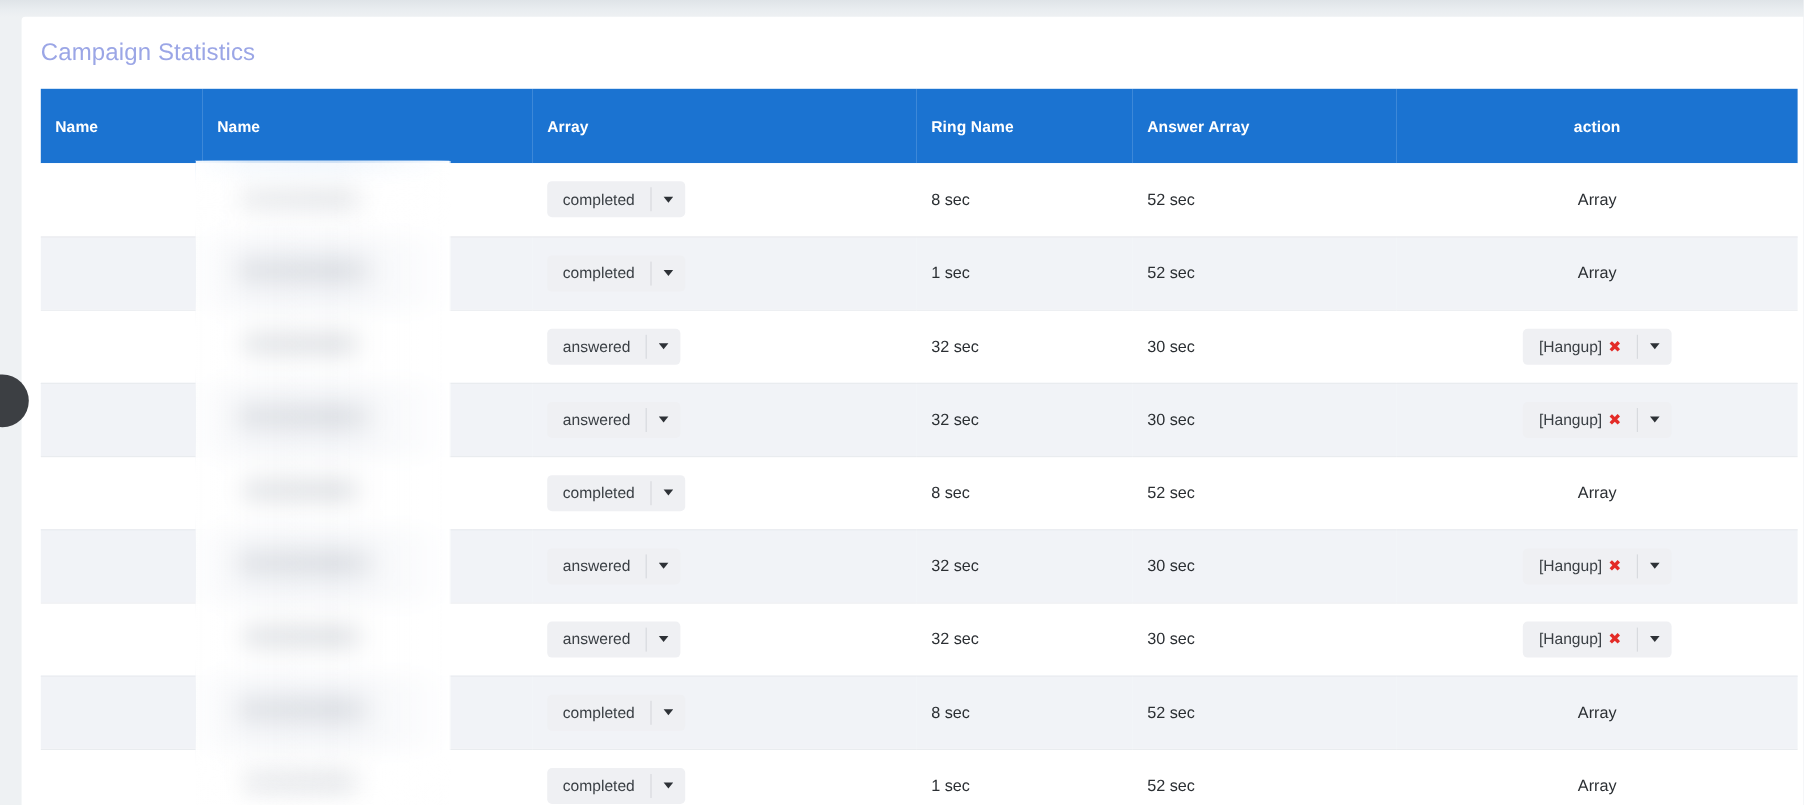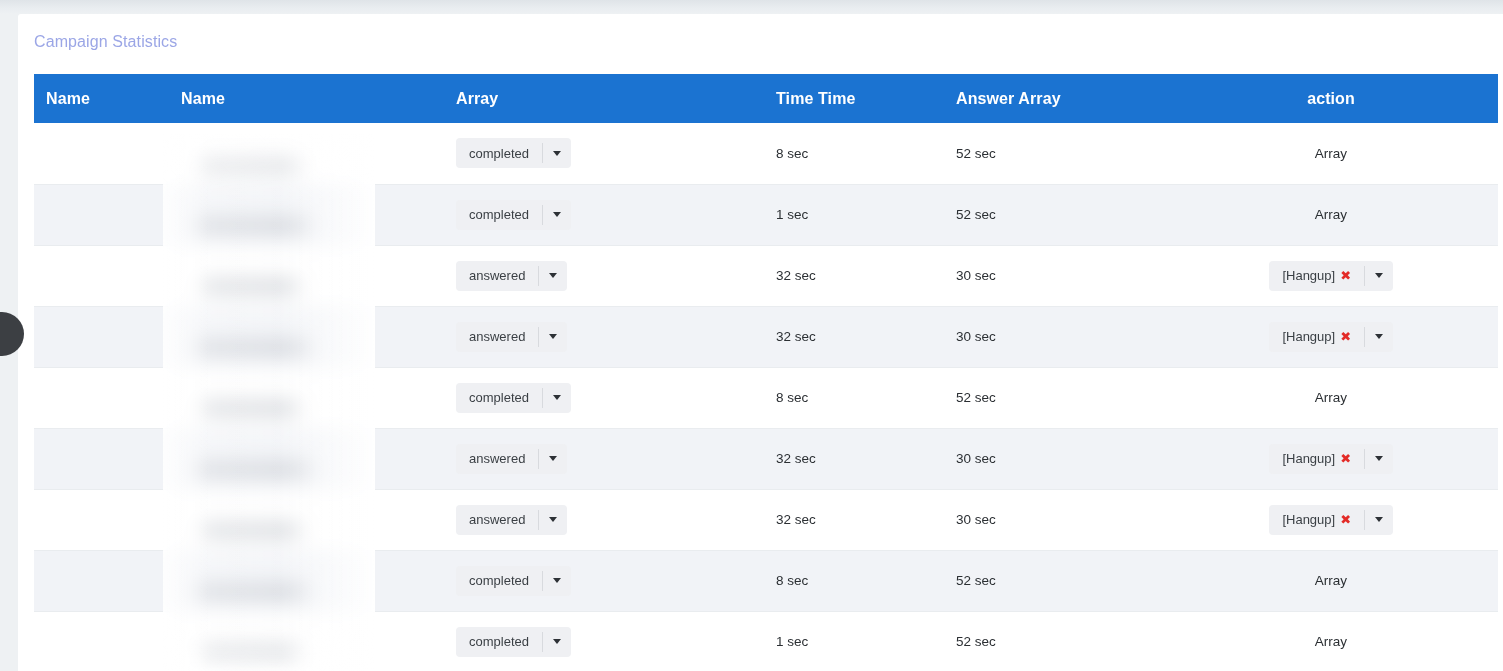--- a/index.html
+++ b/index.html
@@ -33,21 +33,21 @@
     background: #ffffff;
     border-top-left-radius: 3px;
     overflow: hidden;
   }
 
   
   .panel-title {
     position: absolute;
     left: 16px;
     top: 19px;
-    font-size: 16px;
+    font-size: 20px;
     font-weight: 400;
     color: #9ba6e6;
     letter-spacing: 0.1px;
     white-space: nowrap;
   }
 
   
   .table-wrap {
     position: absolute;
     left: 16px;
@@ -57,23 +57,23 @@
 
   table.stats {
     width: 100%;
     border-collapse: collapse;
     table-layout: fixed;
   }
 
   table.stats thead th {
     background: #1b73d1;
     color: #ffffff;
-    font-size: 16px;
+    font-size: 13px;
     font-weight: 700;
-    height: 49px;
+    height: 62px;
     padding: 0 12px;
     vertical-align: middle;
     letter-spacing: 0.1px;
     border: none;
   }
 
   th.col-name     { width: 135px;  text-align: left;   padding-left: 12px; }
   th.col-phone    { width: 275px;  text-align: left;   padding-left: 12px; }
   th.col-status   { width: 320px;  text-align: left;   padding-left: 12px; }
   th.col-ring     { width: 180px;  text-align: left;   padding-left: 12px; }
@@ -227,21 +227,21 @@
 
   <div class="panel-title">Campaign Statistics</div>
 
   <div class="table-wrap">
     <table class="stats">
       <thead>
         <tr>
           <th class="col-name">Name</th>
           <th class="col-phone">Name</th>
           <th class="col-status">Array</th>
-          <th class="col-ring">Time Time</th>
+          <th class="col-ring">Ring Name</th>
           <th class="col-answer">Answer Array</th>
           <th class="col-action">action</th>
         </tr>
       </thead>
       <tbody id="table-body">
           <tr class="row-odd">
             <td class="cell-name"></td>
             <td class="cell-phone"></td>
             <td class="cell-status"><span class="split-btn status-btn">
                 <span class="sb-main">completed</span>

